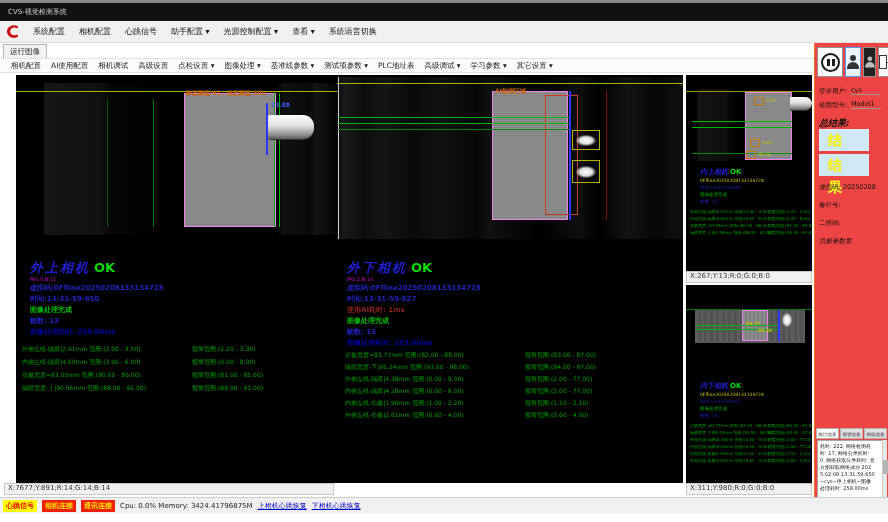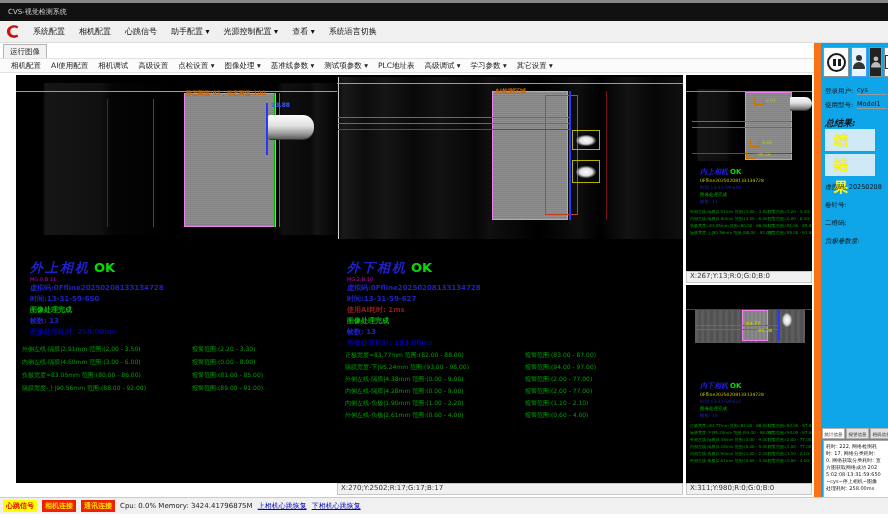--- a/index.html
+++ b/index.html
@@ -39,21 +39,21 @@
 
   
   .mini-title { position:absolute; font-size:7px; font-weight:bold; font-style:italic; color:#2020cf; white-space:nowrap; }
   .mini-title .ok { color:#00dd00; font-style:normal; margin-left:2px; }
   .tiny-yellow { position:absolute; color:#c8c800; font-size:4.5px; white-space:nowrap; }
   .tiny-blue { position:absolute; color:#2222bb; font-size:4.5px; white-space:nowrap; }
   .tiny-green { position:absolute; color:#00bb00; font-size:4.5px; white-space:nowrap; }
   .mini-row { position:absolute; color:#00a000; font-size:4px; white-space:nowrap; }
 
   
-  .sidepanel { left:814px; top:40px; width:74px; height:470px; background:#0ea5e9; border-left:7px solid #f97316; }
+  .sidepanel { left:814px; top:40px; width:74px; height:470px; background:#ef4444; border-left:1px solid #f97316; }
   .side-btn { position:absolute; top:4px; height:30px; background:#fdfdfd; border:1px solid #909090; display:flex; align-items:center; justify-content:center; }
   .side-label { position:absolute; font-size:6.5px; color:#111; white-space:nowrap; }
   .side-value { position:absolute; font-size:6.5px; color:#111; border-bottom:1px solid #999; min-width:30px; white-space:nowrap; }
   .resultbox { position:absolute; left:4px; width:50px; height:22px; background:#cfe9f7; color:#ffff00; font-size:14px; font-weight:bold; letter-spacing:4px; line-height:22px; padding-left:9px; text-shadow:0 0 1px #caa; }
   .log-tab { position:absolute; top:0; height:11px; font-size:4.5px; line-height:11px; text-align:center; background:#e2e2e2; border:1px solid #b0b0b0; color:#222; }
   .logbox { position:absolute; left:1px; top:12px; width:66px; height:58px; background:#fff; border:1px solid #a8a8a8; font-size:5px; line-height:7px; color:#222; padding:2px 7px 2px 2px; overflow:hidden; word-break:break-all; }
   .scrollbar { position:absolute; right:1px; top:12px; width:5px; height:58px; background:#e8e8e8; border-left:1px solid #ccc; }
   .scrollthumb { position:absolute; left:0; top:20px; width:5px; height:14px; background:#b5b5b5; }
 
   
@@ -143,20 +143,21 @@
 
     <div class="meas-row" style="left:6px; top:270px;">外侧左线-隔膜|2.91mm 范围:(2.00 - 3.50)</div>
     <div class="meas-alarm" style="left:176px; top:270px;">报警范围:(2.20 - 3.30)</div>
     <div class="meas-row" style="left:6px; top:283px;">内侧左线-隔膜|4.60mm 范围:(3.00 - 6.00)</div>
     <div class="meas-alarm" style="left:176px; top:283px;">报警范围:(0.00 - 8.00)</div>
     <div class="meas-row" style="left:6px; top:296px;">负极宽度=83.05mm 范围:(80.00 - 86.00)</div>
     <div class="meas-alarm" style="left:176px; top:296px;">报警范围:(81.00 - 85.00)</div>
     <div class="meas-row" style="left:6px; top:309px;">隔膜宽度-上|90.56mm 范围:(88.00 - 92.00)</div>
     <div class="meas-alarm" style="left:176px; top:309px;">报警范围:(89.00 - 91.00)</div>
   </div>
+  <div class="coordbar" style="left:4px; top:480px; width:330px; height:12px;">X:7677;Y:891;R:14;G:14;B:14</div>
 
   <div class="panel" style="left:337px; top:72px; width:346px; height:408px;">
     <div class="photo" style="left:0; top:2px; width:346px; height:162px; background:linear-gradient(90deg,#0a0a0a 0%,#1a1a1a 2%,#0c0c0c 8%,#151515 14%,#090909 22%,#121212 30%,#070707 40%,#101010 44%,#000 58%,#0e0e0e 70%,#000 76%,#131313 84%,#060606 92%,#101010 100%);">
       <div class="vline" style="left:1px; top:0; width:1px; height:162px; background:#cfcfcf;"></div>
       <div class="hline" style="left:0; top:6px; width:346px; height:1px; background:#b0b000;"></div>
       <div class="electrode" style="left:155px; top:14px; width:76px; height:129px;"></div>
       <div class="orange-note" style="left:158px; top:10px;">AI检测区域</div>
       <div class="abs" style="left:208px; top:18px; width:33px; height:120px; border:1px solid #cc3c1e;"></div>
       <div class="hline" style="left:1px; top:40px; width:231px; height:1px; background:#00b400;"></div>
       <div class="hline" style="left:1px; top:46px; width:231px; height:1px; background:#00b400;"></div>
@@ -188,21 +189,20 @@
     <div class="meas-alarm" style="left:188px; top:288px;">报警范围:(94.00 - 97.00)</div>
     <div class="meas-row" style="left:8px; top:300px;">外侧左线-隔膜|4.38mm 范围:(0.00 - 9.00)</div>
     <div class="meas-alarm" style="left:188px; top:300px;">报警范围:(2.00 - 77.00)</div>
     <div class="meas-row" style="left:8px; top:312px;">内侧左线-隔膜|4.28mm 范围:(0.00 - 9.00)</div>
     <div class="meas-alarm" style="left:188px; top:312px;">报警范围:(2.00 - 77.00)</div>
     <div class="meas-row" style="left:8px; top:324px;">内侧左线-负极|1.90mm 范围:(1.00 - 2.20)</div>
     <div class="meas-alarm" style="left:188px; top:324px;">报警范围:(1.10 - 2.10)</div>
     <div class="meas-row" style="left:8px; top:336px;">外侧左线-负极|2.61mm 范围:(0.60 - 4.00)</div>
     <div class="meas-alarm" style="left:188px; top:336px;">报警范围:(0.60 - 4.00)</div>
   </div>
-  <div class="coordbar" style="left:337px; top:480px; width:346px; height:12px;">X:270;Y:2502;R:17;G:17;B:17</div>
 
   <div class="panel" style="left:686px; top:72px; width:126px; height:196px;">
     <div class="photo" style="left:0; top:14px; width:126px; height:72px; background:linear-gradient(90deg,#000 0%,#000 8%,#141414 10%,#0e0e0e 32%,#040404 36%,#000 45%,#000 100%);">
       <div class="hline" style="left:0; top:2px; width:126px; height:1px; background:#9a9a00;"></div>
       <div class="electrode" style="left:59px; top:3px; width:47px; height:68px;"></div>
       <div class="hline" style="left:6px; top:32px; width:100px; height:1px; background:#00b400;"></div>
       <div class="hline" style="left:6px; top:38px; width:100px; height:1px; background:#00b400;"></div>
       <div class="hline" style="left:6px; top:64px; width:100px; height:1px; background:#008800;"></div>
       <div class="nozzle" style="left:104px; top:8px; width:22px; height:13px;"></div>
       <div class="abs" style="left:68px; top:8px; width:10px; height:8px; border:1px solid #c87800;"></div>

